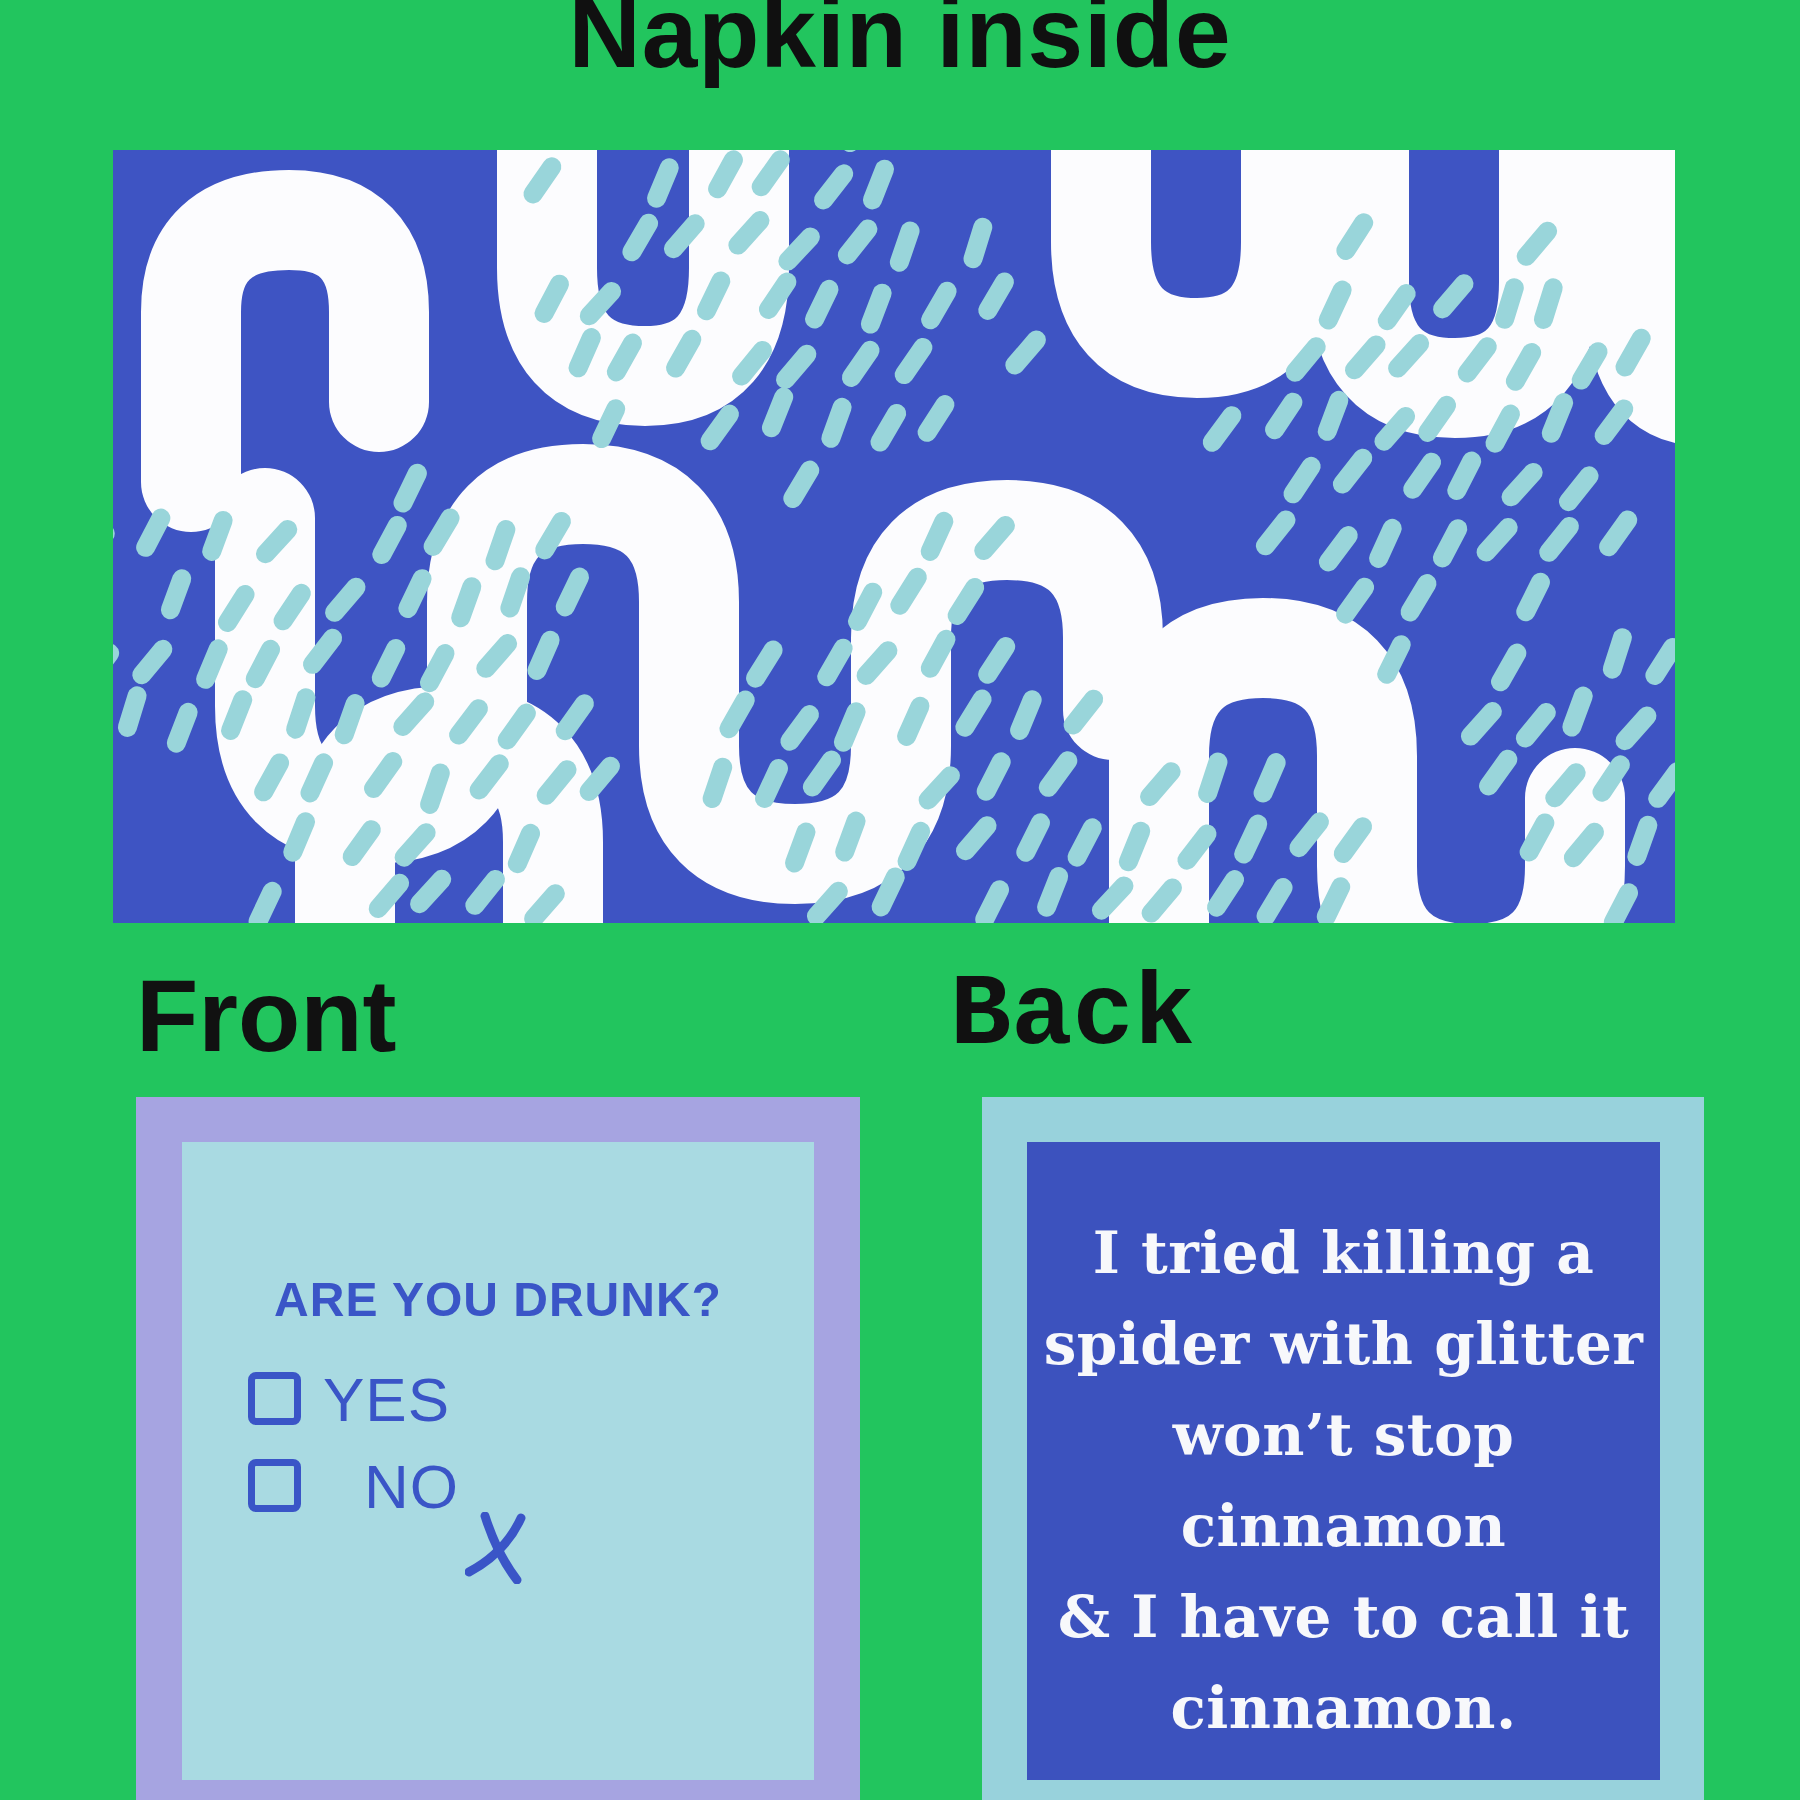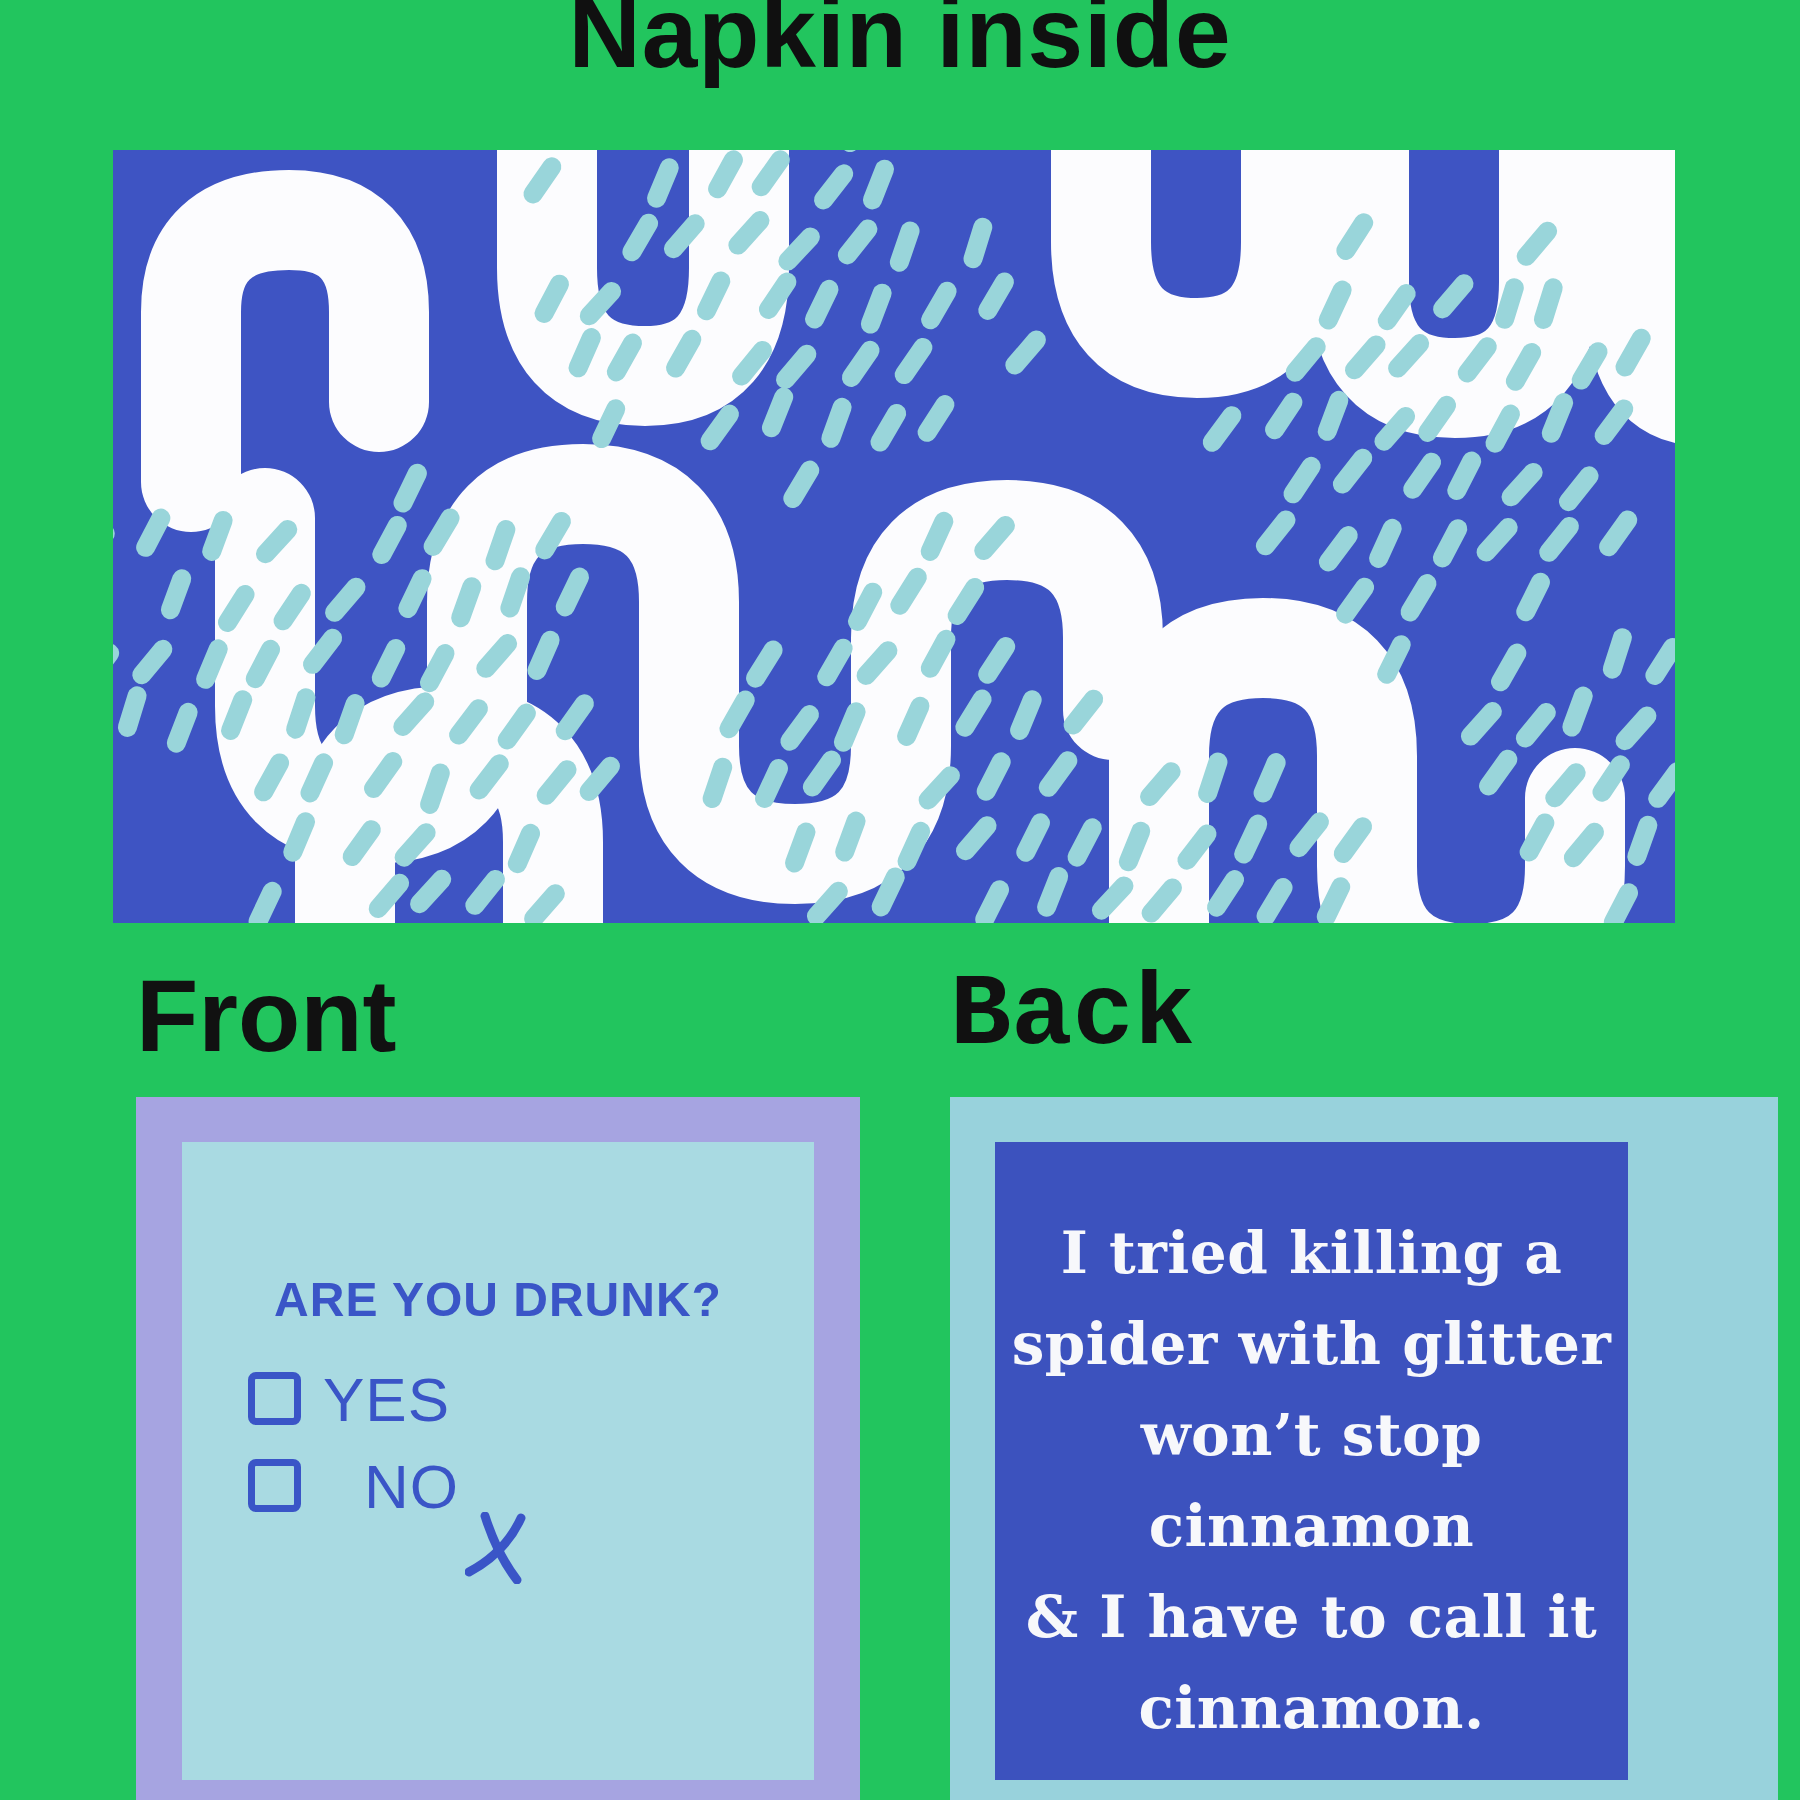--- a/index.html
+++ b/index.html
@@ -11,21 +11,21 @@
 
   .pattern-svg{position:absolute;left:113px;top:150px;width:1562px;height:773px;display:block;}
 
   .view-label{position:absolute;top:965px;font-size:102px;font-weight:700;
               line-height:1;color:#111111;}
   .view-label.front{left:136px;width:724px;}
   .view-label.back{left:950px;width:723px;font-family:Liberation Mono, monospace;}
 
   .card{position:absolute;top:1097px;height:703px;}
   .card.front{left:136px;width:724px;background:var(--front-border,#a6a4e1);}
-  .card.back{left:950px;width:828px;background:var(--back-border,#98d2dc);}
+  .card.back{left:982px;width:722px;background:var(--back-border,#98d2dc);}
   .card-inner{position:absolute;}
   .front .card-inner{left:46px;top:45px;width:632px;height:638px;background:var(--front-inner,#a9dae2);}
   .back .card-inner{left:45px;top:45px;width:633px;height:638px;background:var(--back-inner,#3c52be);}
 
   .question{position:absolute;left:0;top:134px;width:100%;text-align:center;
             font-size:48px;font-weight:700;letter-spacing:1px;line-height:1;
             color:var(--front-text,#3a55c7);}
   .checkbox{position:absolute;width:53px;height:53px;box-sizing:border-box;
             border:7px solid var(--front-text,#3a55c7);border-radius:8px;background:transparent;}
   .cb-yes{left:66px;top:230px;}

